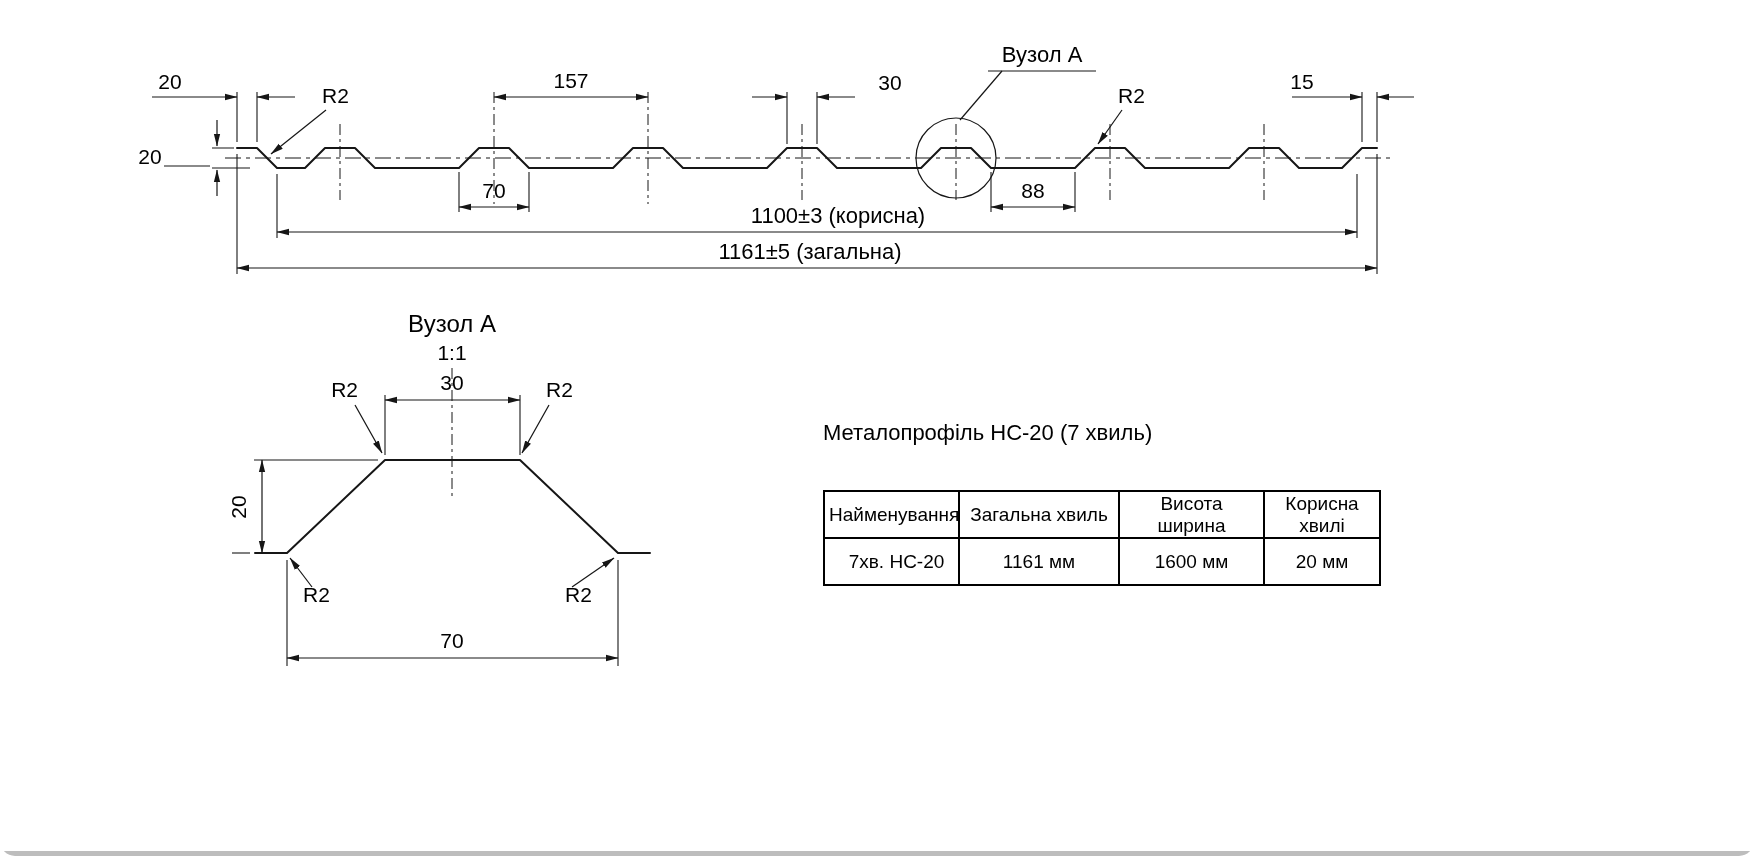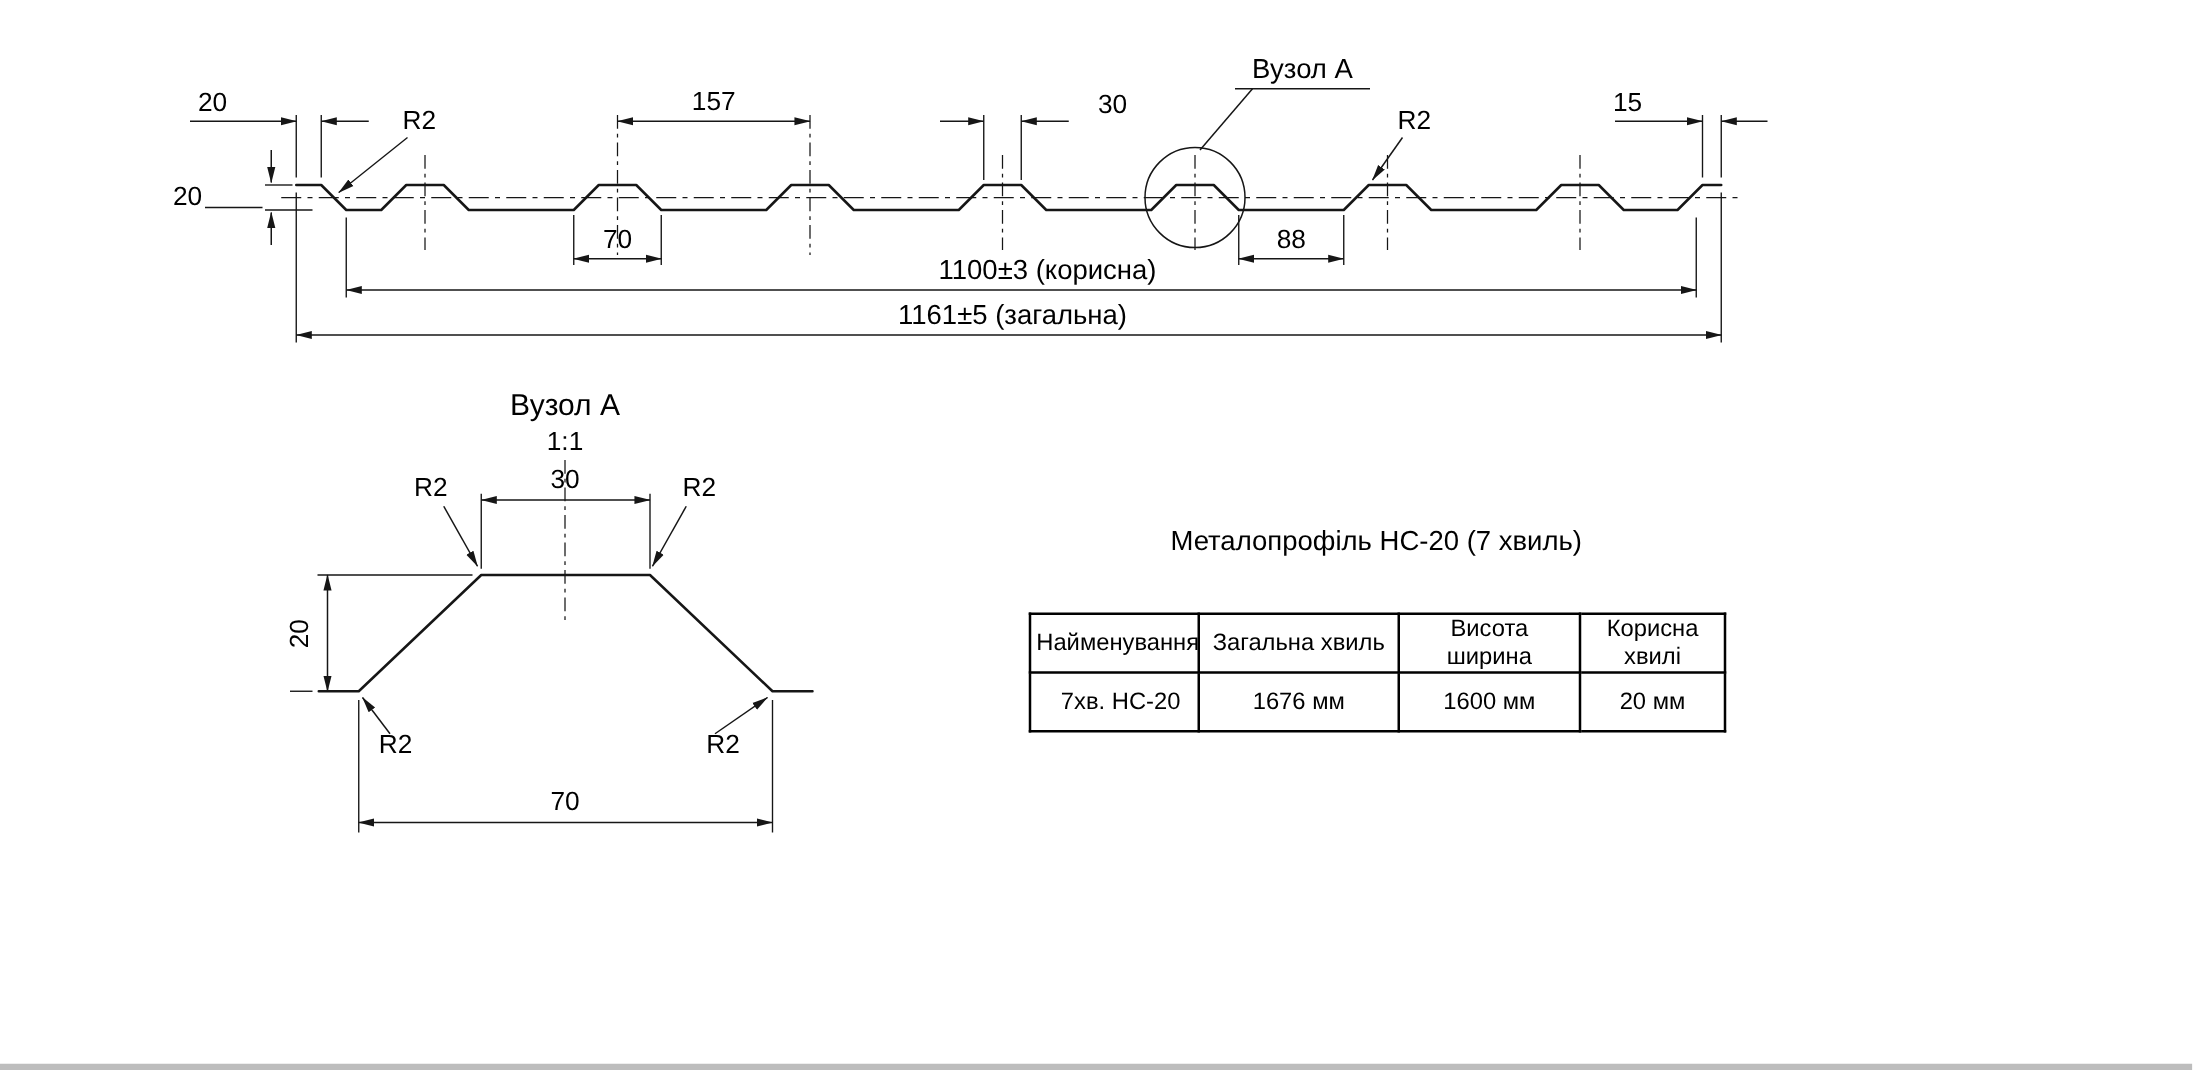--- a/index.html
+++ b/index.html
@@ -1,31 +1,31 @@
 <!DOCTYPE html>
 <html><head>
 <meta charset="utf-8">
 <style>
   html,body{margin:0;padding:0;background:#fff;}
   #stage{
     position:relative;width:1754px;height:856px;background:#ffffff;
-    font-family:"Liberation Sans",sans-serif;overflow:hidden;
+    font-family:"Liberation Sans",sans-serif;overflow:hidden;border-radius:15px;
   }
   svg text{font-family:"Liberation Sans",sans-serif;fill:#000;}
   .t-dim{font-size:21px;}
   .t-big{font-size:22px;}
   .t-title{font-size:24px;}
   .t-scale{font-size:21px;}
   .thick{stroke:#161616;stroke-width:2;fill:none;stroke-linejoin:round;stroke-linecap:round;}
   .dim{stroke:#161616;stroke-width:1.2;fill:none;}
   .ext{stroke:#161616;stroke-width:1.1;fill:none;}
   .cl{stroke:#161616;stroke-width:1;fill:none;stroke-dasharray:16 5 4 5;}
   .clv{stroke:#161616;stroke-width:1;fill:none;stroke-dasharray:11 4 3 4;}
   .table-block{position:absolute;left:823px;top:420px;width:556px;}
-  .table-title{text-align:center;font-size:22px;color:#000;margin-bottom:7px;}
+  .table-title{text-align:left;font-size:22px;color:#000;margin-bottom:7px;}
   table.spec{border-collapse:collapse;width:556px;table-layout:fixed;margin-top:44px;}
   table.spec th, table.spec td{
     border:2px solid #000;height:45px;font-size:19px;font-weight:normal;
     text-align:center;color:#000;padding:0 4px;background:#fff;
   }
   table.spec td.name-cell{text-align:center;padding-left:14px;}
   col.c1{width:135px;} col.c2{width:160px;} col.c3{width:145px;} col.c4{width:116px;}
   .bottom-bar{position:absolute;left:0;bottom:0;width:1754px;height:5px;background:#bdbdbd;}
 </style>
 </head>
@@ -214,21 +214,21 @@
         <tr>
           <th>Найменування</th>
           <th>Загальна хвиль</th>
           <th>Висота ширина</th>
           <th>Корисна хвилі</th>
         </tr>
       </thead>
       <tbody>
         <tr>
           <td class="name-cell">7хв. НС-20</td>
-          <td>1676 мм</td>
+          <td>1161 мм</td>
           <td>1600 мм</td>
           <td>20 мм</td>
         </tr>
       </tbody>
     </table>
   </div>
 
   <div class="bottom-bar"></div>
 </div>
 

